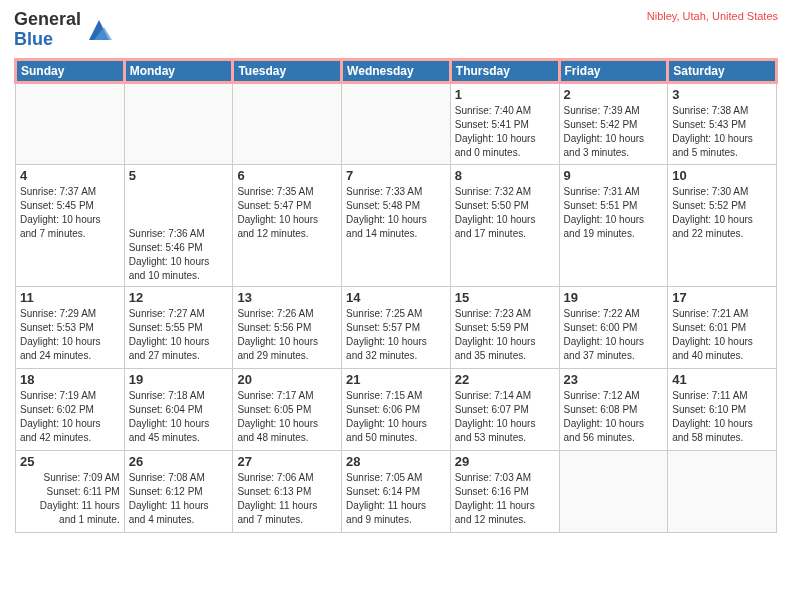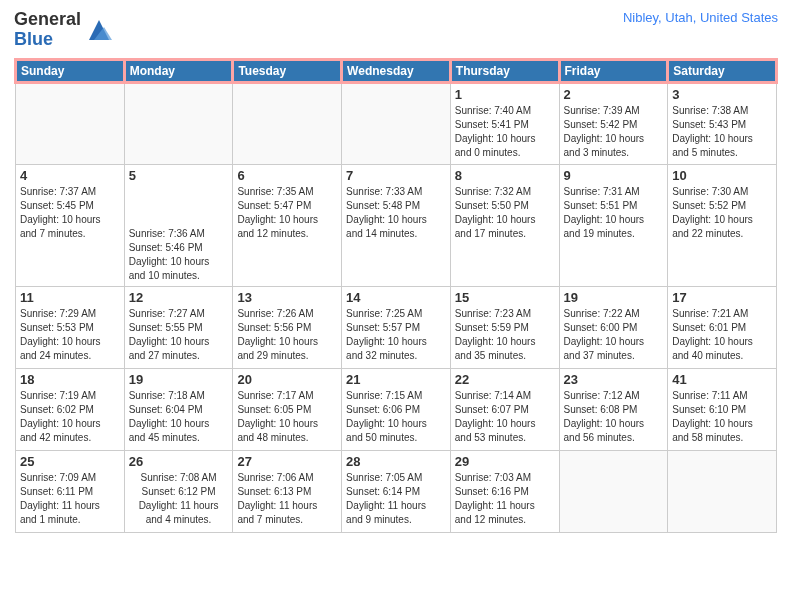--- a/index.html
+++ b/index.html
@@ -48,22 +48,22 @@
     }
     .title-area {
       text-align: right;
     }
     .main-title {
       font-size: 32px;
       font-weight: bold;
       color: #333;
     }
     .sub-title {
-      font-size: 13px;
-      color: #3b82f6;
+      font-size: 11px;
+      color: #ef4444;
     }
     .calendar-table {
       width: 100%;
       border-collapse: collapse;
       table-layout: fixed;
     }
     .calendar-table th {
       background-color: #3276b1;
       color: #fff;
       font-size: 12px;
@@ -305,28 +305,28 @@
             <span class="day-number">41</span>
             <div class="day-info" style="white-space: pre-line;">Sunrise: 7:11 AM
 Sunset: 6:10 PM
 Daylight: 10 hours
 and 58 minutes.</div>
           </td>
         </tr>
         <tr>
           <td>
             <span class="day-number">25</span>
-            <div class="day-info" style="white-space: pre-line;">Sunrise: 7:09 AM
+            <div class="day-info" style="white-space: pre-line; text-align: right;">Sunrise: 7:09 AM
 Sunset: 6:11 PM
 Daylight: 11 hours
 and 1 minute.</div>
           </td>
           <td>
             <span class="day-number">26</span>
-            <div class="day-info" style="white-space: pre-line; text-align: center;">Sunrise: 7:08 AM
+            <div class="day-info" style="white-space: pre-line;">Sunrise: 7:08 AM
 Sunset: 6:12 PM
 Daylight: 11 hours
 and 4 minutes.</div>
           </td>
           <td>
             <span class="day-number">27</span>
             <div class="day-info" style="white-space: pre-line;">Sunrise: 7:06 AM
 Sunset: 6:13 PM
 Daylight: 11 hours
 and 7 minutes.</div>

